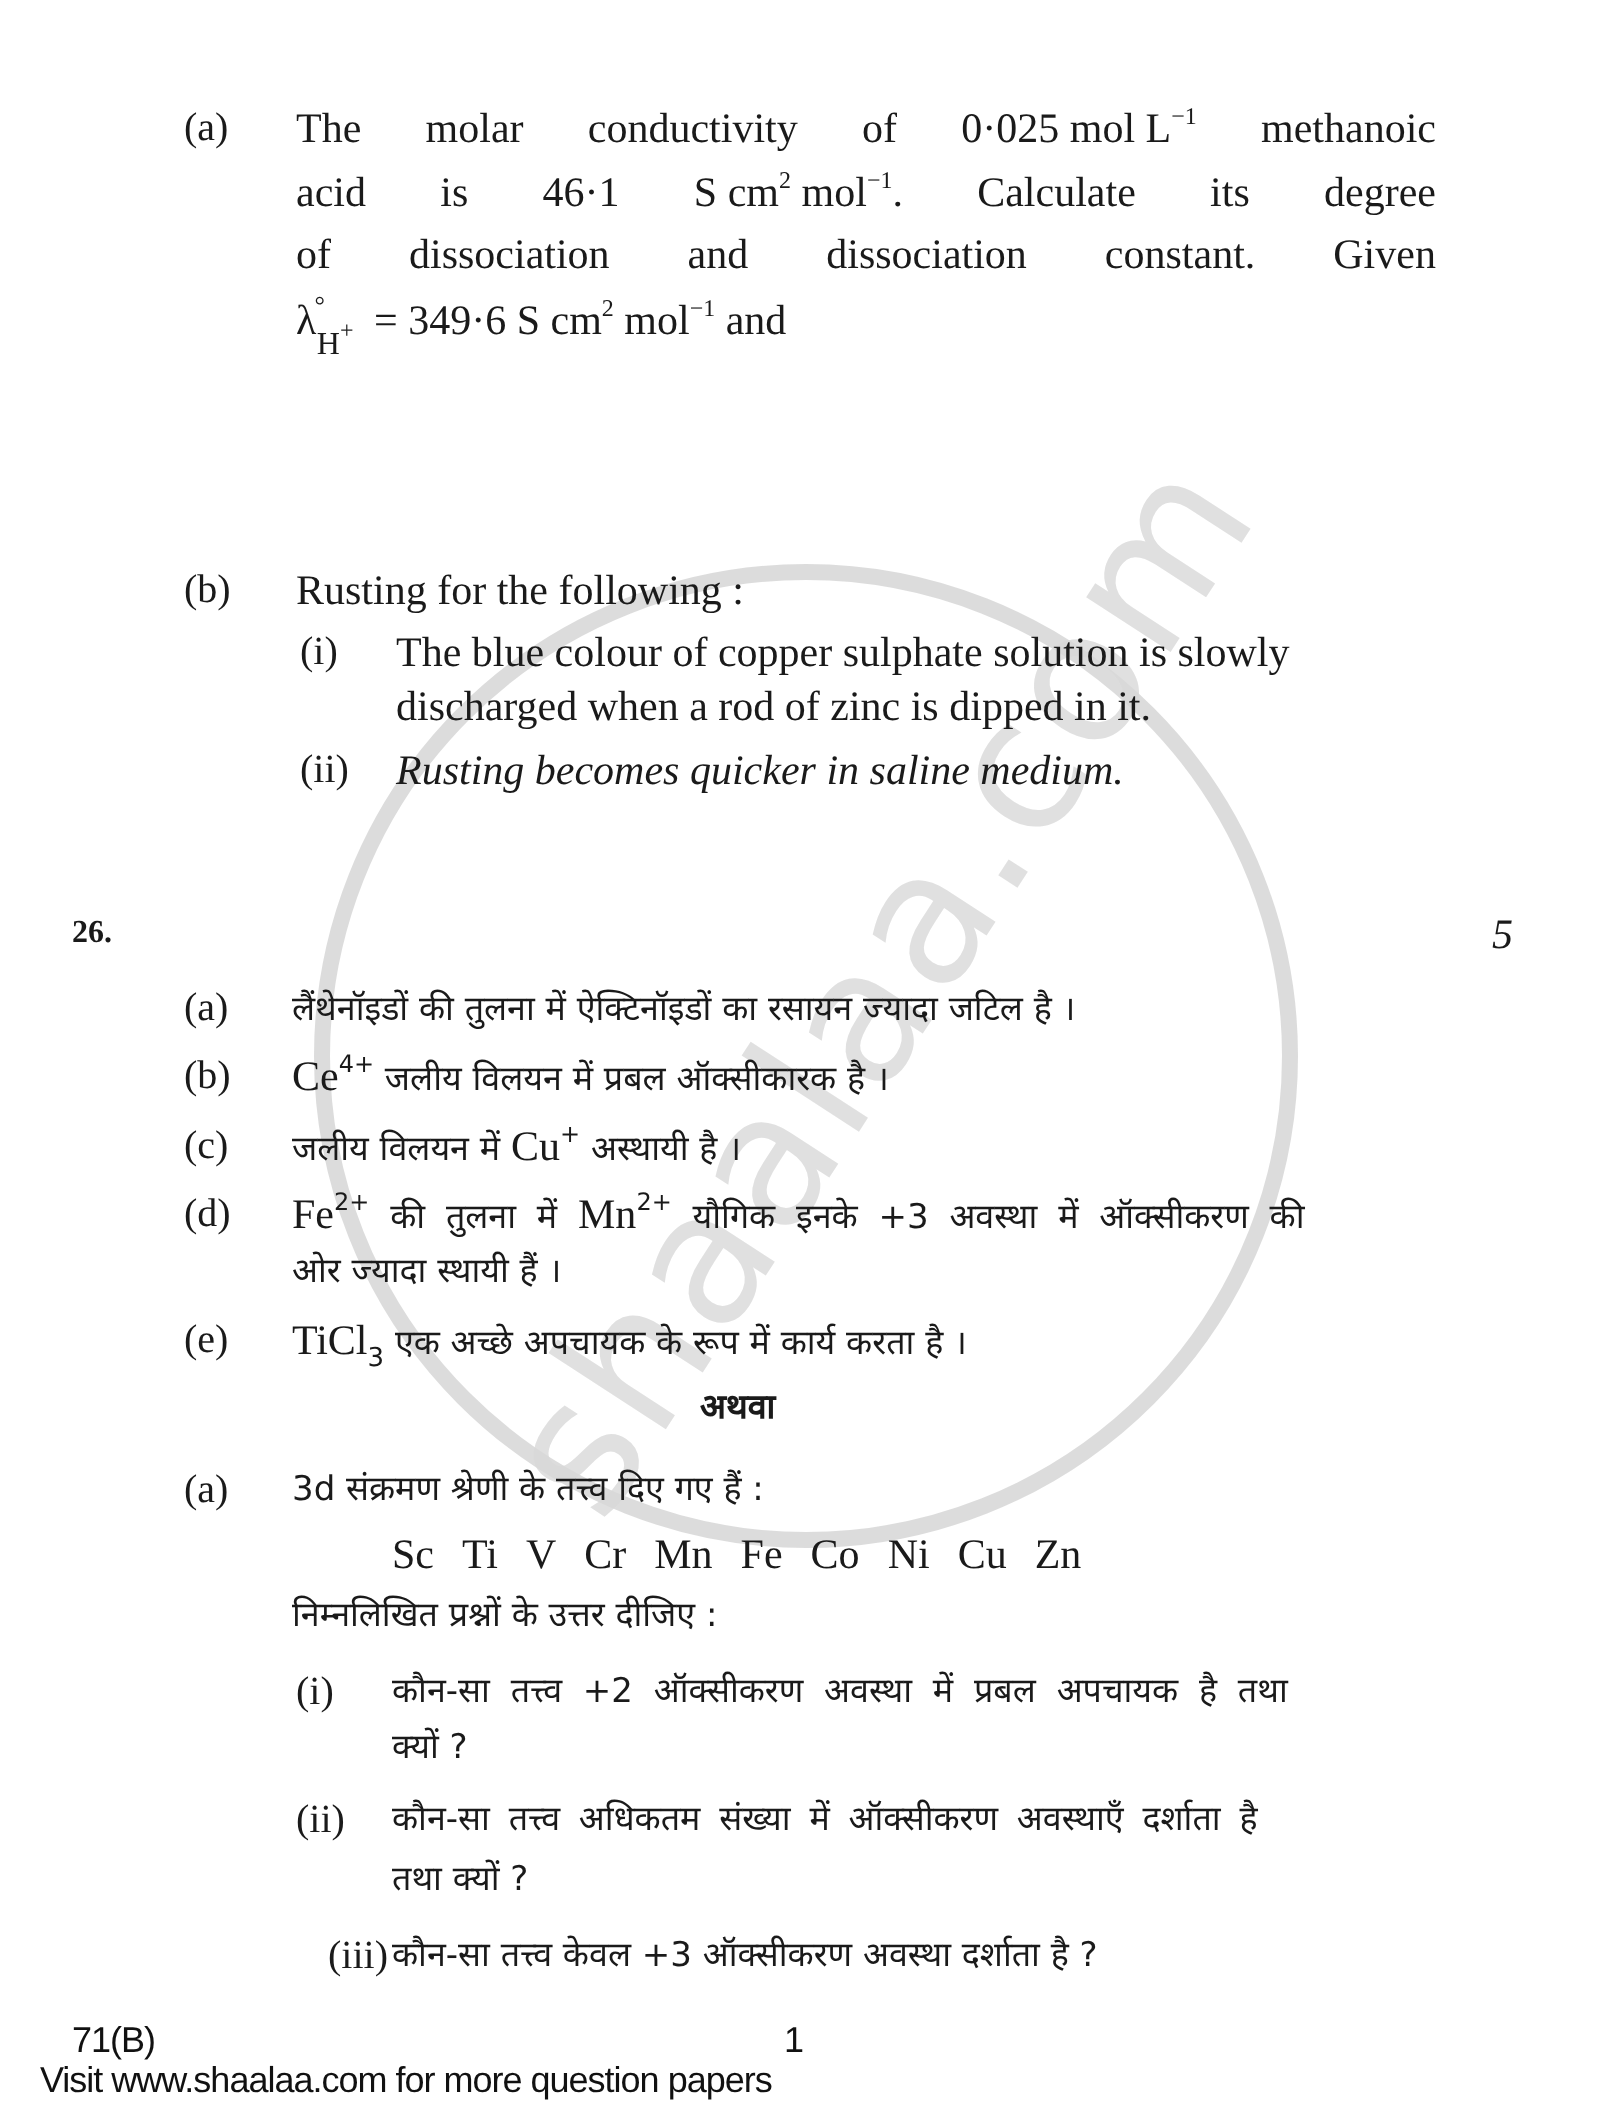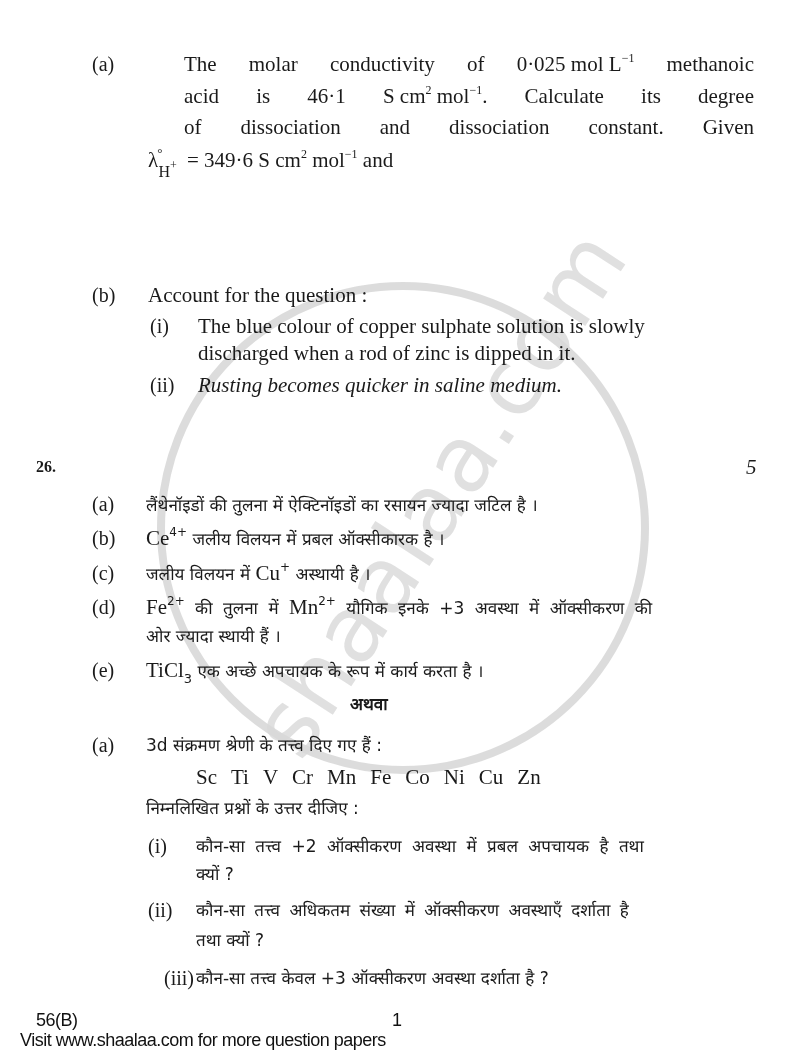--- a/index.html
+++ b/index.html
@@ -37,21 +37,20 @@
     .label {
       position: absolute;
       font-family: "Liberation Serif", "DejaVu Serif", serif;
       font-size: 20px;
       line-height: 24px;
     }
     .justify {
       display: flex;
       justify-content: space-between;
       width: 570px;
-      margin-left: 36px;
     }
     sup { font-size: 12px; vertical-align: 9px; line-height: 0; }
     sub { font-size: 13px; vertical-align: -6px; line-height: 0; }
     .qnum {
       font-weight: bold;
       font-family: "Liberation Serif", serif;
       font-size: 16px;
     }
     .marks {
       font-style: italic;
@@ -136,21 +135,21 @@
       <span>constant.</span>
       <span>Given</span>
     </div>
 
     <div class="line serif" style="left:148px; top:148px;">
       <span>λ</span><span style="position:relative; font-size:13px; top:-10px; left:-1px;">°</span><span style="position:relative; font-size:16px; top:10px; left:-5px;"><span>H</span><span style="font-size:12px; position:relative; top:-8px;">+</span></span><span> = 349·6 S cm</span><sup>2</sup><span> mol</span><sup>−1</sup><span> and</span>
     </div>
 
 
     <div class="label" style="left:92px; top:283px;">(b)</div>
-    <div class="line serif" style="left:148px; top:283px;">Account for the question :</div>
+    <div class="line serif" style="left:148px; top:283px;">Rusting for the following :</div>
 
     <div class="label" style="left:150px; top:314px;">(i)</div>
     <div class="line serif" style="left:198px; top:314px;">The blue colour of copper sulphate solution is slowly</div>
     <div class="line serif" style="left:198px; top:341px;">discharged when a rod of zinc is dipped in it.</div>
 
     <div class="label" style="left:150px; top:373px;">(ii)</div>
     <div class="line serif" style="left:198px; top:373px;font-style:italic;">Rusting becomes quicker in saline medium.</div>
 
     <div class="label qnum" style="left:36px; top:455px;">26.</div>
     <div class="label marks" style="left:746px; top:455px;">5</div>
@@ -203,18 +202,18 @@
     <div class="line deva" style="left:196px; top:834px; word-spacing:5px;">कौन-सा तत्त्व +2 ऑक्सीकरण अवस्था में प्रबल अपचायक है तथा</div>
     <div class="line deva" style="left:196px; top:862px;">क्यों ?</div>
 
     <div class="label" style="left:148px; top:898px;">(ii)</div>
     <div class="line deva" style="left:196px; top:898px; word-spacing:4px;">कौन-सा तत्त्व अधिकतम संख्या में ऑक्सीकरण अवस्थाएँ दर्शाता है</div>
     <div class="line deva" style="left:196px; top:928px;">तथा क्यों ?</div>
 
     <div class="label" style="left:164px; top:966px;">(iii)</div>
     <div class="line deva" style="left:196px; top:966px;">कौन-सा तत्त्व केवल +3 ऑक्सीकरण अवस्था दर्शाता है ?</div>
 
-    <div class="footer-text" style="left:36px; top:1010px;">56(B)</div>
+    <div class="footer-text" style="left:36px; top:1010px;">71(B)</div>
     <div class="footer-text" style="left:392px; top:1010px;">1</div>
     <div class="footer-text" style="left:20px; top:1030px;">Visit www.shaalaa.com for more question papers</div>
 
   </div>
 </div>
 
 </body></html>

